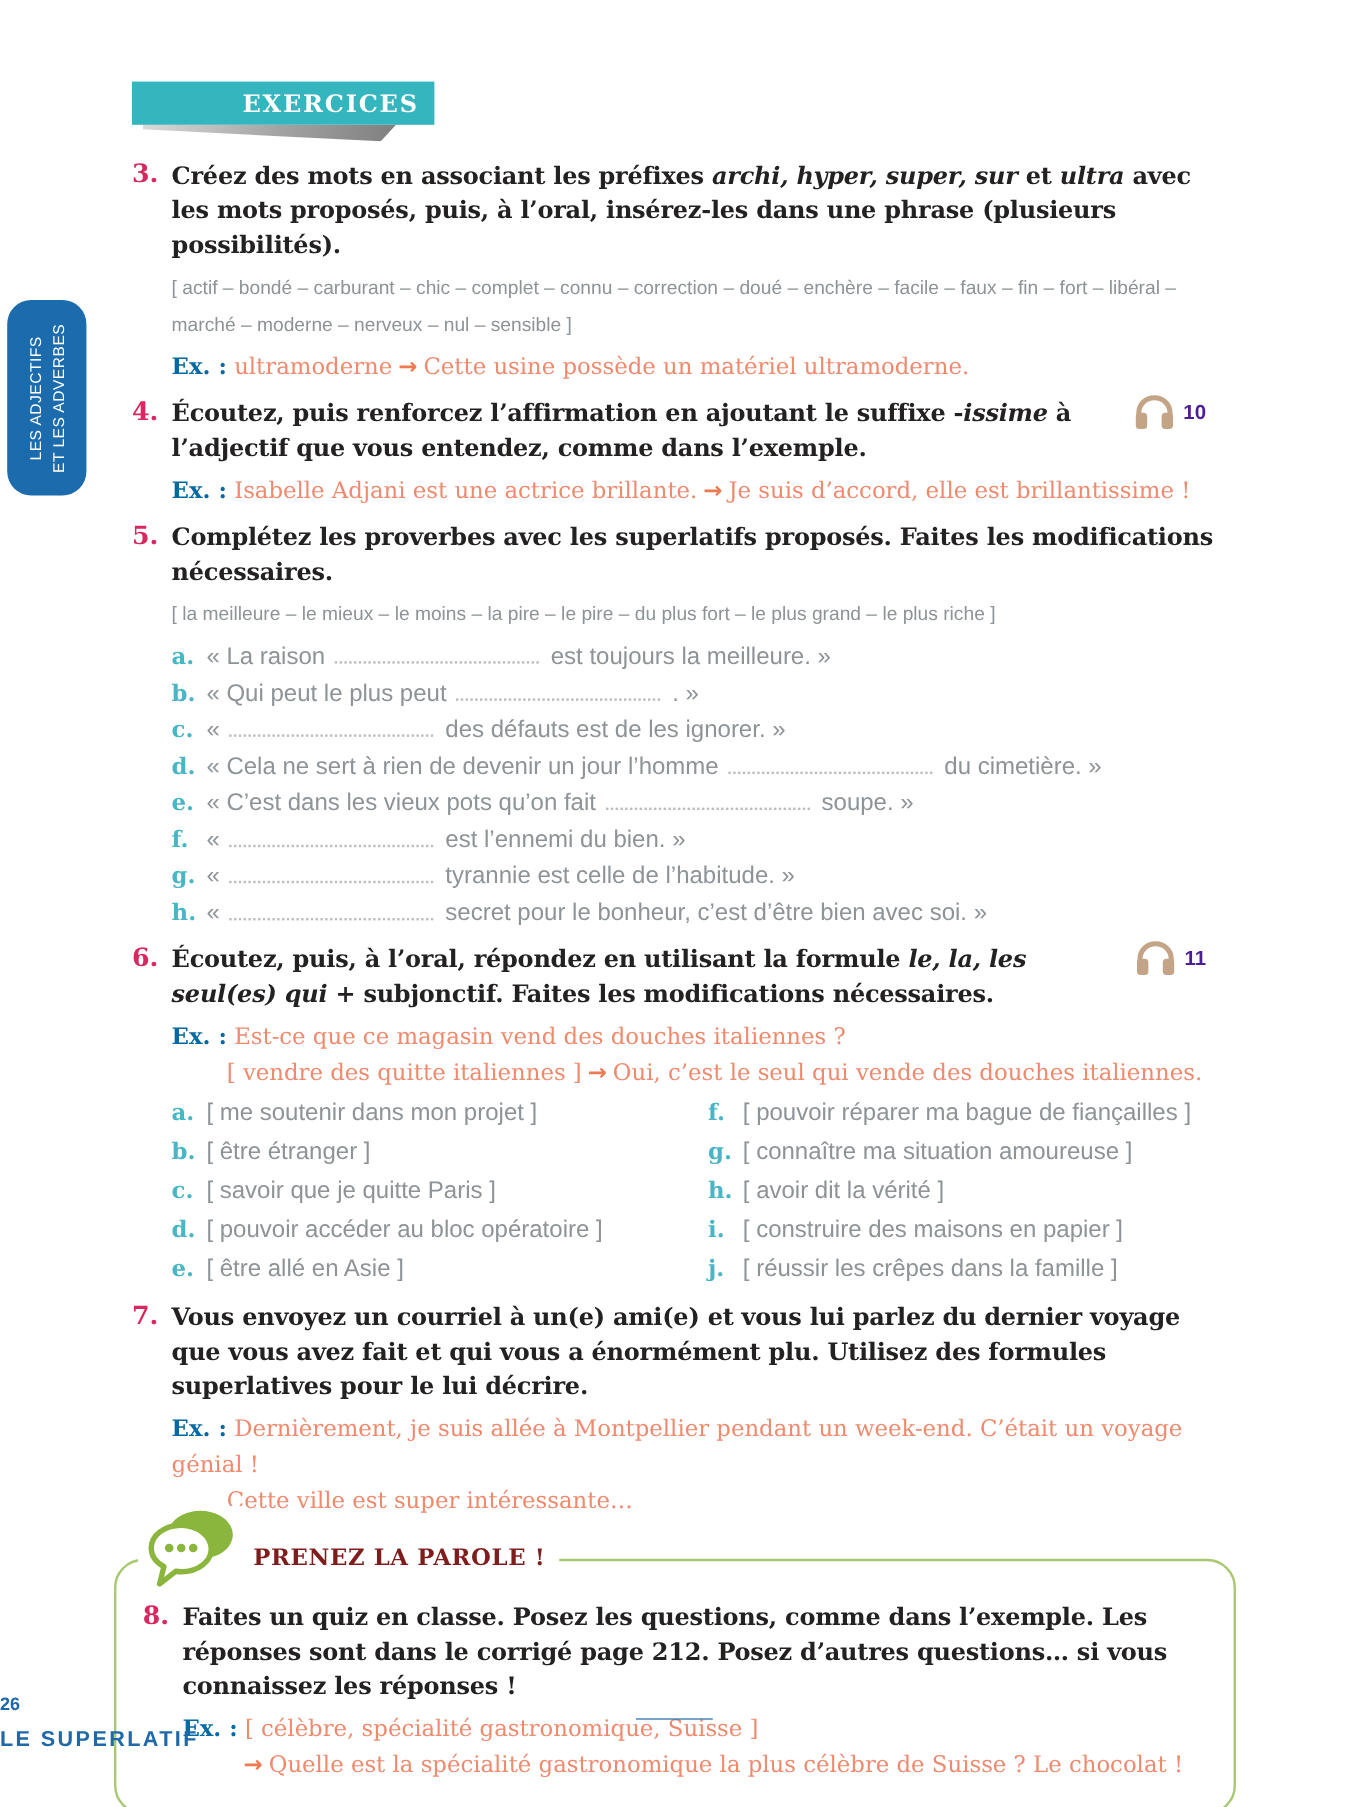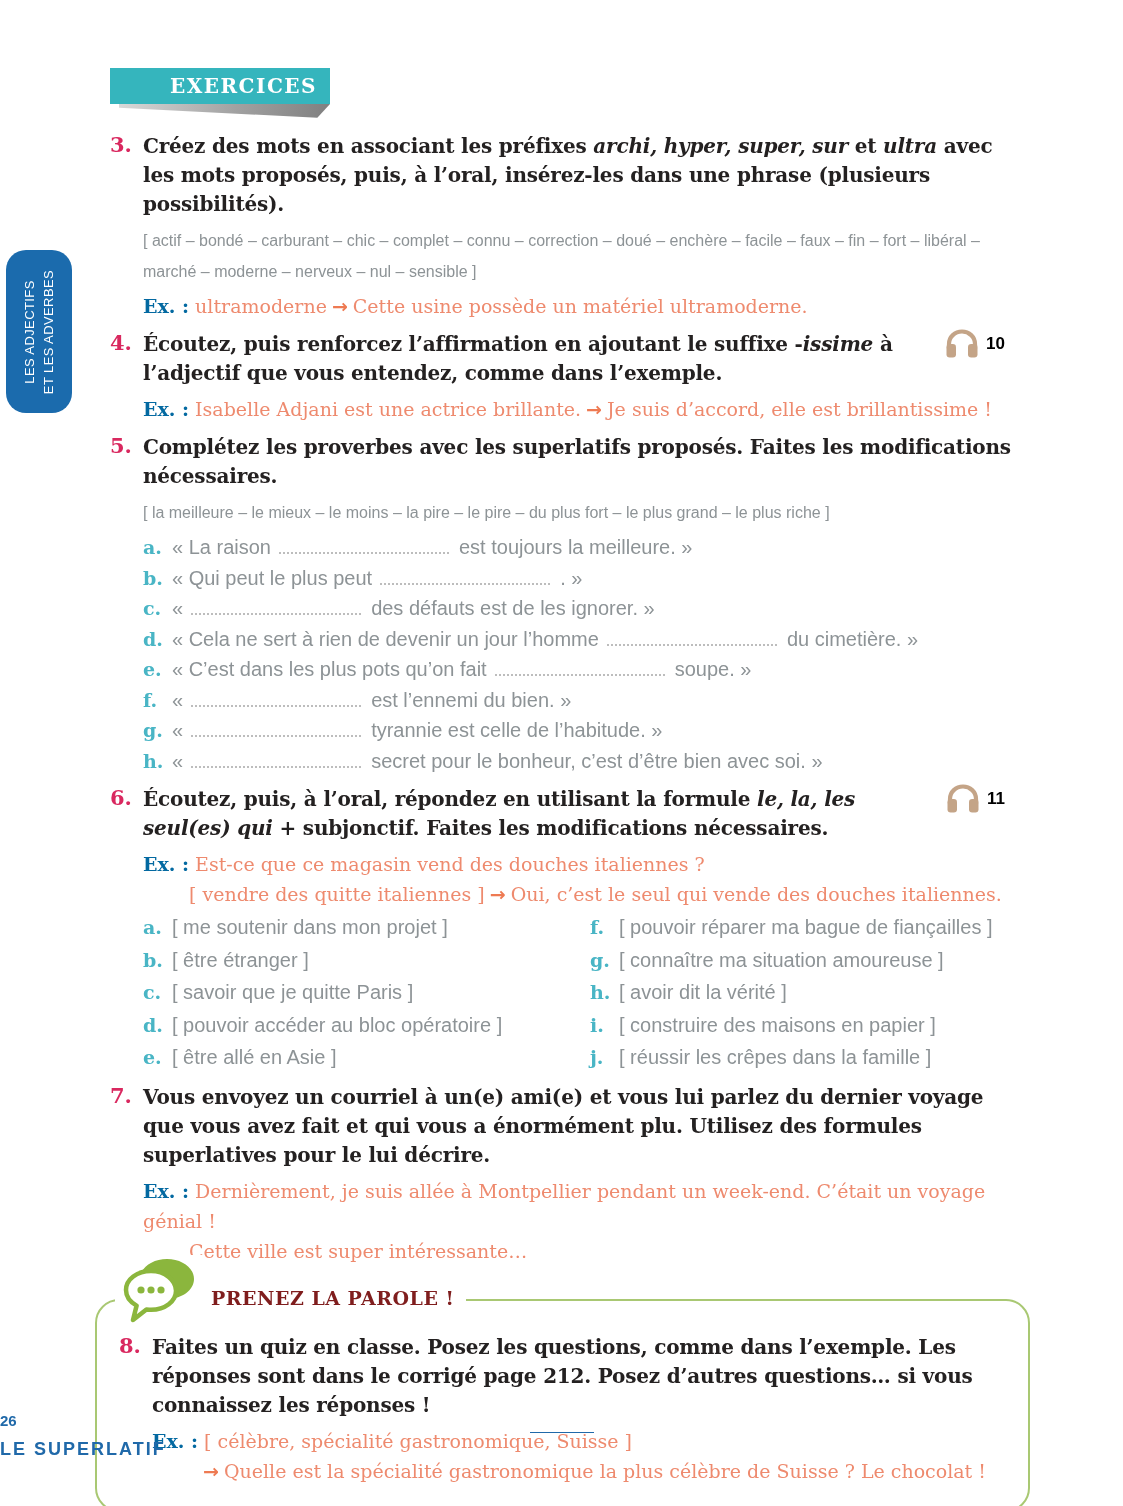--- a/index.html
+++ b/index.html
@@ -1,20 +1,20 @@
 <!DOCTYPE html>
 <html><head>
 <meta charset="utf-8">
 <style>
   html,body{margin:0;padding:0;background:#fff;}
   .page{position:relative;width:1123px;height:1506px;background:#fff;overflow:hidden;
         font-family:"Liberation Sans",sans-serif;}
 
   
-  .ribbon{position:absolute;left:110px;top:68px;width:220px;height:36px;background:#35b5bd;
+  .ribbon{position:absolute;left:110px;top:68px;width:252px;height:36px;background:#35b5bd;
           color:#fff;font-family:"DejaVu Serif",serif;font-weight:700;font-size:20px;
           letter-spacing:1.5px;text-align:right;line-height:37px;padding-right:13px;box-sizing:border-box;}
   .ribbon-shadow{position:absolute;left:119px;top:104px;width:211px;height:15px;
           background:linear-gradient(100deg,#cfcfcf 0%,#8a8a8a 55%,#5f5f5f 100%);
           clip-path:polygon(0 0,100% 0,94% 92%,0 25%);opacity:.8;}
 
   
   .side-tab{position:absolute;left:6px;top:250px;width:66px;height:163px;background:#1b6bad;border-radius:20px;}
   .side-rot{position:absolute;top:50%;left:50%;transform:translate(-50%,-50%) rotate(-90deg);
             color:#fff;font-size:13px;letter-spacing:.4px;line-height:19px;text-align:center;white-space:nowrap;}
@@ -37,21 +37,21 @@
   .row{position:relative;padding-left:29px;font-size:20px;line-height:30.5px;color:#8d9396;}
   .letter{font-family:"DejaVu Serif",serif;font-weight:700;font-size:19px;color:#49b5c5;}
   .row .letter{position:absolute;left:0;top:0;}
   .blank{display:inline-block;width:170px;height:12px;border-bottom:2px dotted #bdbdbd;margin:0 10px 0 8px;}
 
   .cols{display:flex;margin-top:2px;}
   .col-left{width:447px;}
   .cols .row{line-height:32.5px;}
 
   .audio{position:absolute;top:-2px;right:10px;display:flex;align-items:center;gap:6px;}
-  .audio-num{font-weight:700;font-size:17px;color:#000000;}
+  .audio-num{font-weight:700;font-size:17px;color:#4c1d95;}
 
   
   .speak-box{position:relative;margin:33px 0 0 -15px;width:935px;box-sizing:border-box;
              border:2.5px solid #a9c873;border-radius:24px;padding:32px 26px 24px 22px;}
   .speak-icon{position:absolute;top:-46px;left:18px;background:#fff;padding:0 5px;line-height:0;}
   .speak-label{position:absolute;top:-14px;left:102px;background:#fff;padding:0 12px;
                font-family:"DejaVu Serif",serif;font-weight:700;font-size:19px;
                letter-spacing:.5px;color:#7f1d1d;white-space:nowrap;}
   .speak-box .ex{margin-bottom:0;}
 
@@ -109,21 +109,21 @@
 
     <section class="ex">
       <span class="num">5.</span>
       <p class="head">Complétez les proverbes avec les superlatifs proposés. Faites les modifications nécessaires.</p>
       <p class="gray">[ la meilleure – le mieux – le moins – la pire – le pire – du plus fort – le plus grand – le plus riche ]</p>
 
       <div class="row"><span class="letter">a.</span><span>« La raison</span><span class="blank"></span><span>est toujours la meilleure. »</span></div>
       <div class="row"><span class="letter">b.</span><span>« Qui peut le plus peut</span><span class="blank"></span><span>. »</span></div>
       <div class="row"><span class="letter">c.</span><span>«</span><span class="blank"></span><span>des défauts est de les ignorer. »</span></div>
       <div class="row"><span class="letter">d.</span><span>« Cela ne sert à rien de devenir un jour l’homme</span><span class="blank"></span><span>du cimetière. »</span></div>
-      <div class="row"><span class="letter">e.</span><span>« C’est dans les plus pots qu’on fait</span><span class="blank"></span><span>soupe. »</span></div>
+      <div class="row"><span class="letter">e.</span><span>« C’est dans les vieux pots qu’on fait</span><span class="blank"></span><span>soupe. »</span></div>
       <div class="row"><span class="letter">f.</span><span>«</span><span class="blank"></span><span>est l’ennemi du bien. »</span></div>
       <div class="row"><span class="letter">g.</span><span>«</span><span class="blank"></span><span>tyrannie est celle de l’habitude. »</span></div>
       <div class="row"><span class="letter">h.</span><span>«</span><span class="blank"></span><span>secret pour le bonheur, c’est d’être bien avec soi. »</span></div>
     </section>
 
     <section class="ex">
       <span class="num">6.</span>
       <span class="audio">
         <svg width="36" height="32" viewBox="0 0 36 32">
           <path d="M5 21v-5C5 9 10.8 3.5 18 3.5S31 9 31 16v5" fill="none" stroke="#c4a487" stroke-width="4.2"></path>

